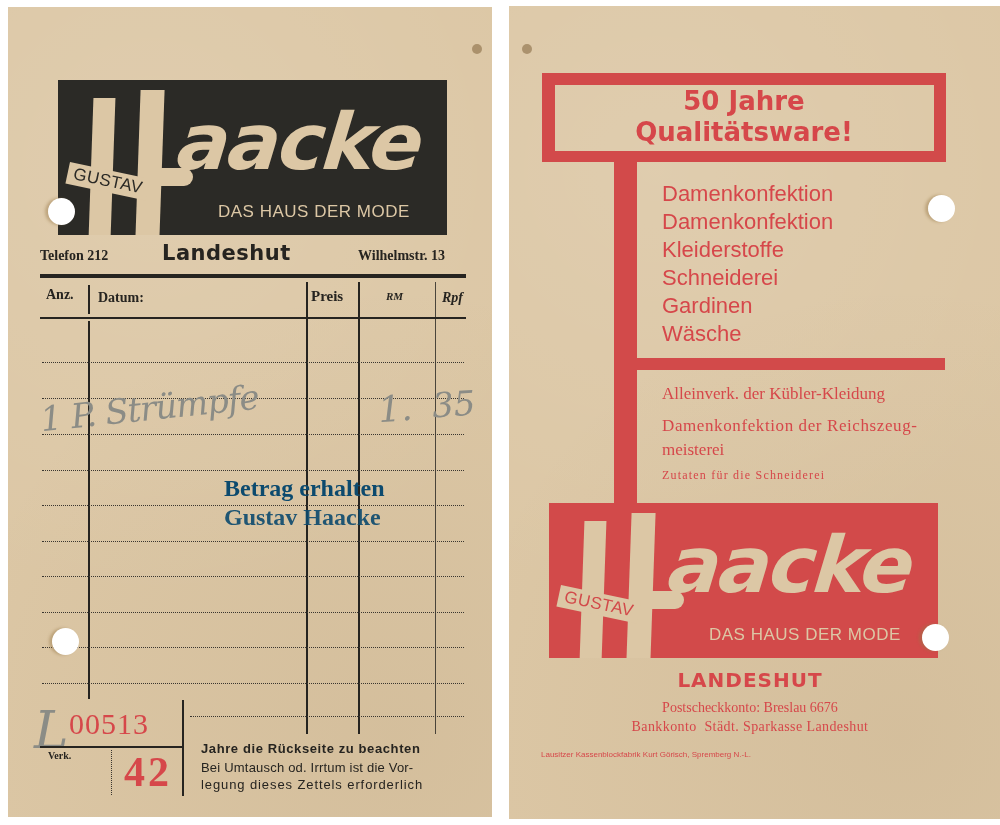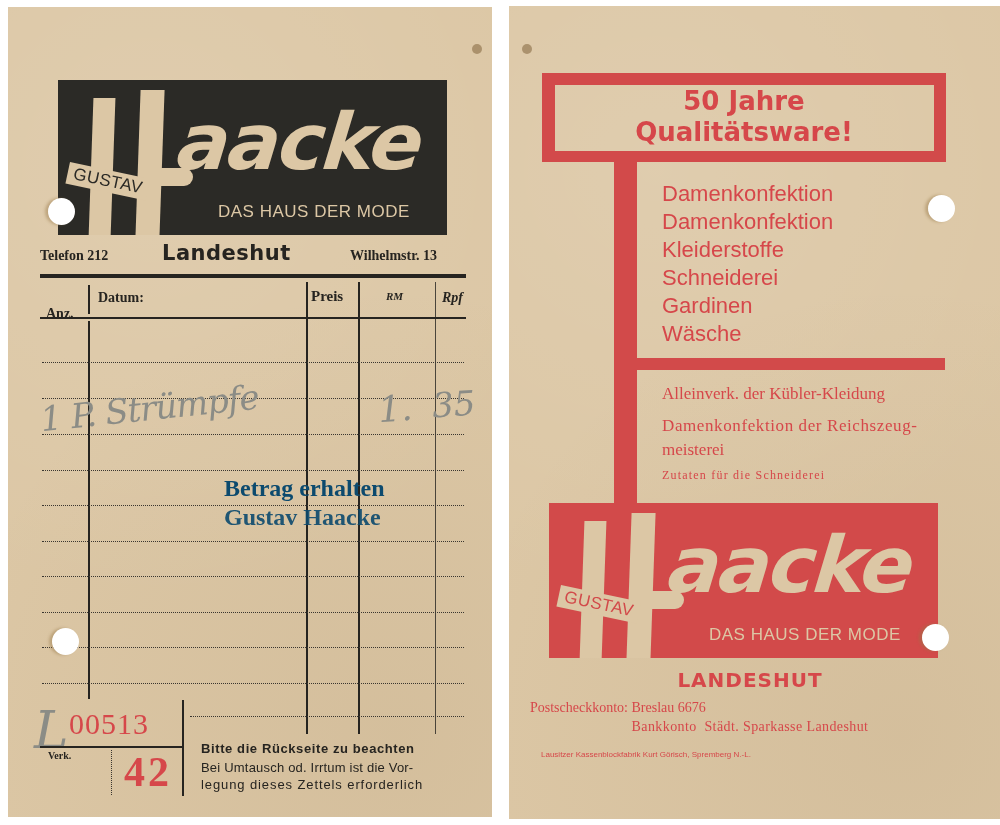--- a/index.html
+++ b/index.html
@@ -49,31 +49,31 @@
   <div class="h-bar" style="left:33px; top:18px; width:22px; height:140px; transform:skewX(-2deg);"></div>
   <div class="h-bar" style="left:80px; top:10px; width:24px; height:148px; transform:skewX(-2deg);"></div>
   <div class="h-bar" style="left:95px; top:88px; width:40px; height:18px; border-radius:0 12px 12px 0;"></div>
   <div class="gustav-band" style="left:12px; top:82px; color:#2b2a26;">GUSTAV</div>
   <div class="acke" style="left:120px; top:22px;">aacke</div>
   <div class="tagline" style="left:160px; top:122px;">DAS HAUS DER MODE</div>
 </div>
 
 <div class="abs ink serif bold" style="left:40px; top:248px; font-size:14px;">Telefon 212</div>
 <div class="abs ink bold" style="left:162px; top:241px; font-size:21px; font-family:'DejaVu Sans', sans-serif; letter-spacing:0.5px;">Landeshut</div>
-<div class="abs ink serif bold" style="left:350px; top:248px; font-size:14px;">Wilhelmstr. 13</div>
+<div class="abs ink serif bold" style="left:358px; top:248px; font-size:14px;">Wilhelmstr. 13</div>
 
 <div class="hline" style="left:40px; top:274px; width:426px; height:4px;"></div>
 <div class="hline" style="left:40px; top:317px; width:426px; height:2px;"></div>
 <div class="vline" style="left:88px; top:285px; height:29px;"></div>
 <div class="vline" style="left:88px; top:321px; height:378px;"></div>
 <div class="vline" style="left:306px; top:282px; height:452px;"></div>
 <div class="vline" style="left:358px; top:282px; height:452px;"></div>
 <div class="vline" style="left:435px; top:282px; width:1px; height:452px; opacity:0.8;"></div>
 
-<div class="abs ink serif bold" style="left:46px; top:306px; font-size:14px;">Anz.</div>
+<div class="abs ink serif bold" style="left:46px; top:287px; font-size:14px;">Anz.</div>
 <div class="abs ink serif bold" style="left:98px; top:290px; font-size:14px;">Datum:</div>
 <div class="abs ink serif bold" style="left:311px; top:288px; font-size:15px;">Preis</div>
 <div class="abs ink serif" style="left:386px; top:290px; font-size:11px; font-style:italic; font-weight:bold;">RM</div>
 <div class="abs ink serif" style="left:442px; top:290px; font-size:14px; font-style:italic; font-weight:bold;">Rpf</div>
 
 <div>
   <div class="dash" style="left:42px; top:362px; width:422px;"></div>
   <div class="dash" style="left:42px; top:398px; width:422px;"></div>
   <div class="dash" style="left:42px; top:434px; width:422px;"></div>
   <div class="dash" style="left:42px; top:470px; width:422px;"></div>
@@ -94,21 +94,21 @@
 <div class="abs stamp-red serif bold" style="left:224px; top:503px; font-size:24px; line-height:28px; opacity:0.9;">Gustav Haacke</div>
 
 <div class="pencil" style="left:34px; top:700px; font-size:52px;">L</div>
 <div class="abs print-red serif" style="left:69px; top:708px; font-size:30px; letter-spacing:1px; line-height:32px;">00513</div>
 <div class="hline" style="left:40px; top:746px; width:143px; height:2px;"></div>
 <div class="vline" style="left:182px; top:700px; height:96px;"></div>
 <div class="vdash" style="left:111px; top:750px; height:45px;"></div>
 <div class="abs ink serif bold" style="left:48px; top:750px; font-size:10px;">Verk.</div>
 <div class="abs print-red serif bold" style="left:124px; top:750px; font-size:42px; line-height:44px; letter-spacing:3px;">42</div>
 
-<div class="abs ink bold" style="left:201px; top:741px; font-size:13px; letter-spacing:0.6px;">Bitte die Rückseite zu beachten</div>
+<div class="abs ink bold" style="left:201px; top:741px; font-size:13px; letter-spacing:0.6px;">Jahre die Rückseite zu beachten</div>
 <div class="abs ink" style="left:201px; top:760px; font-size:13px; letter-spacing:0.2px;">Bei Umtausch od. Irrtum ist die Vor-</div>
 <div class="abs ink" style="left:201px; top:777px; font-size:13px; letter-spacing:0.9px;">legung dieses Zettels erforderlich</div>
 
 <div class="hole" style="left:48px; top:198px;"></div>
 <div class="hole" style="left:52px; top:628px;"></div>
 <div class="stain" style="left:472px; top:44px;"></div>
 
 <div id="right-paper" class="paper"></div>
 
 <div class="rbar" style="left:542px; top:73px; width:404px; height:12px;"></div>
@@ -140,19 +140,19 @@
 <div class="logo-box red" style="left:549px; top:503px; width:389px; height:155px;">
   <div class="h-bar" style="left:33px; top:18px; width:22px; height:140px; transform:skewX(-2deg);"></div>
   <div class="h-bar" style="left:80px; top:10px; width:24px; height:148px; transform:skewX(-2deg);"></div>
   <div class="h-bar" style="left:95px; top:88px; width:40px; height:18px; border-radius:0 12px 12px 0;"></div>
   <div class="gustav-band" style="left:12px; top:82px; color:#d24a4a;">GUSTAV</div>
   <div class="acke" style="left:120px; top:22px;">aacke</div>
   <div class="tagline" style="left:160px; top:122px;">DAS HAUS DER MODE</div>
 </div>
 
 <div class="abs print-red bold" style="left:530px; top:668px; width:440px; text-align:center; font-size:20px; font-family:'DejaVu Sans', sans-serif; letter-spacing:1px;">LANDESHUT</div>
-<div class="abs print-red serif" style="left:530px; top:700px; width:440px; text-align:left; font-size:14px;">Postscheckkonto: Breslau 6676</div>
+<div class="abs print-red serif" style="left:530px; top:700px; width:440px; text-align:center; font-size:14px;">Postscheckkonto: Breslau 6676</div>
 <div class="abs print-red serif" style="left:530px; top:719px; width:440px; text-align:center; font-size:14px; letter-spacing:0.4px; white-space:pre;">Bankkonto  Städt. Sparkasse Landeshut</div>
 <div class="abs print-red" style="left:541px; top:750px; font-size:8px;">Lausitzer Kassenblockfabrik Kurt Görisch, Spremberg N.-L.</div>
 
 <div class="hole" style="left:928px; top:195px;"></div>
 <div class="hole" style="left:922px; top:624px;"></div>
 <div class="stain" style="left:522px; top:44px;"></div>
 
 </body></html>

